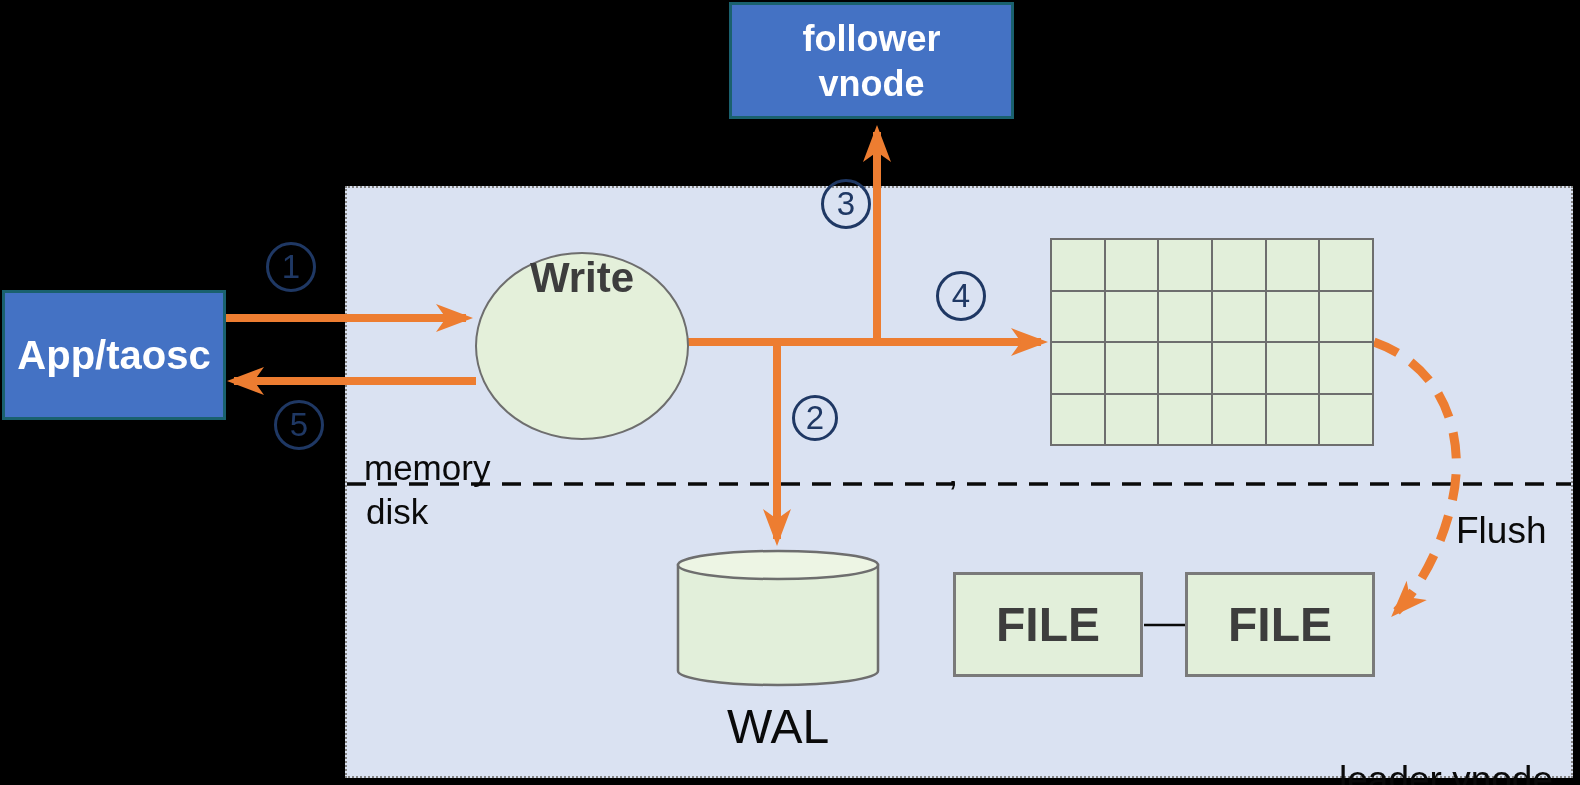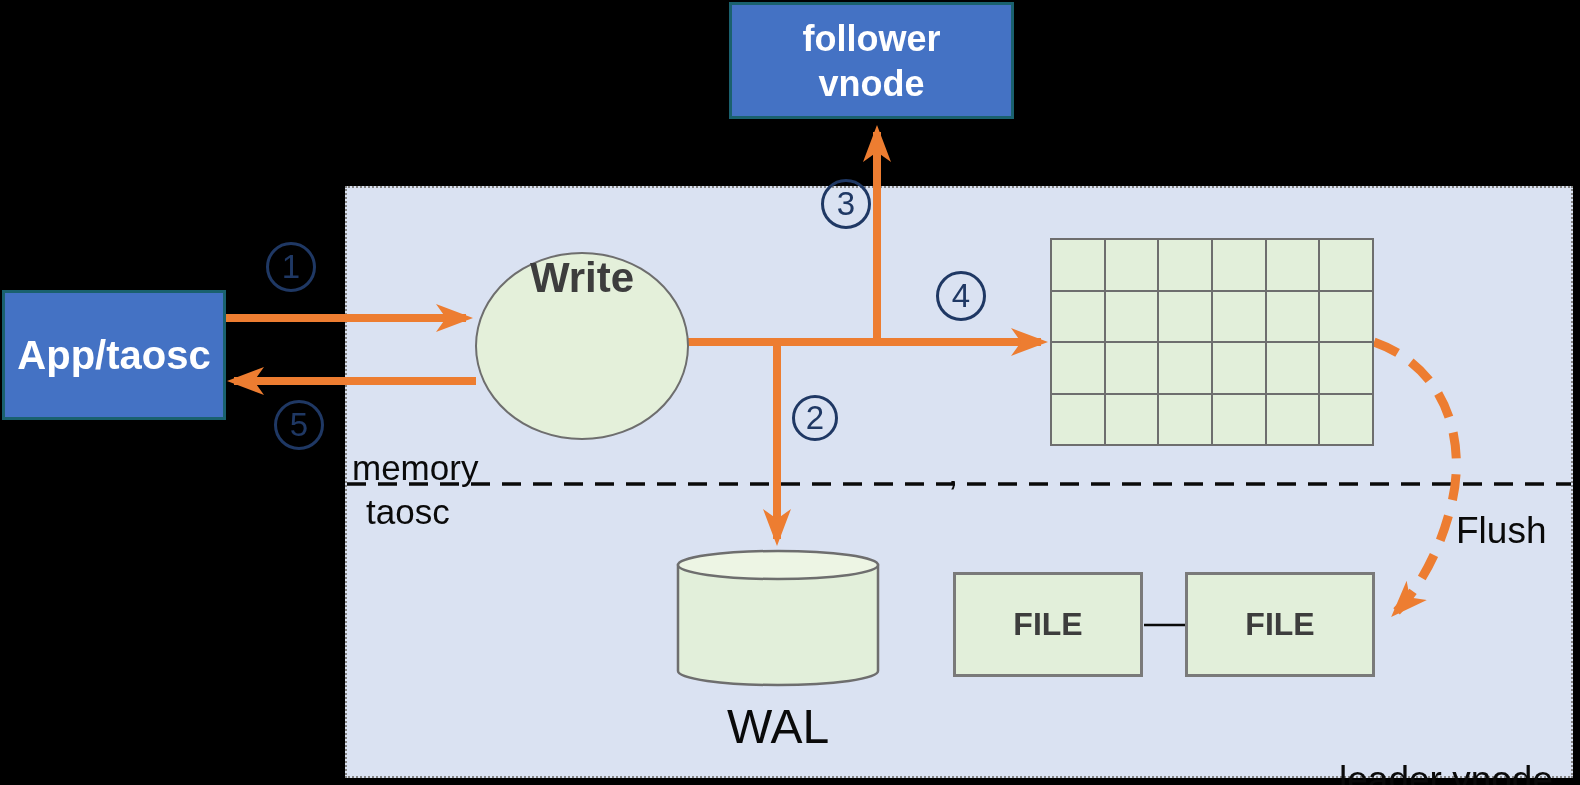--- a/index.html
+++ b/index.html
@@ -47,26 +47,26 @@
   .write-circle{position:absolute;left:475px;top:252px;width:214px;height:188px;border-radius:50%;
     background:#e4f0da;border:2.5px solid var(--node-green-border);display:flex;justify-content:center;
     font-size:42px;font-weight:bold;color:var(--dark-text);}
 
   .memtable{position:absolute;left:1050px;top:238px;width:324px;height:208px;
     display:grid;border:1.5px solid var(--node-green-border);background:var(--node-green-border);}
   .mcell{background:var(--node-green);border:1px solid var(--node-green-border);}
 
   .filebox{position:absolute;top:572px;width:190px;height:105px;background:var(--node-green);
     border:3px solid #7a7a7a;display:flex;align-items:center;justify-content:center;
-    font-size:32px;font-weight:bold;color:var(--dark-text);}
+    font-size:48px;font-weight:bold;color:var(--dark-text);}
   .file-left{left:953px;}
   .file-right{left:1185px;}
 
   .lbl{position:absolute;color:var(--label-black);font-size:35px;line-height:1;white-space:nowrap;}
-  .lbl-memory{left:352px;top:450px;}
+  .lbl-memory{left:364px;top:450px;}
   .lbl-disk{left:366px;top:494px;}
   .lbl-wal{left:678px;top:703px;width:200px;text-align:center;font-size:48px;}
   .lbl-flush{left:1456px;top:512px;font-size:37px;}
   .lbl-leader{right:27px;top:714px;font-size:37px;margin-top:47px;}
   .lbl-comma{left:948px;top:455px;font-size:36px;}
 
   .step{position:absolute;width:50px;height:50px;border:3.5px solid var(--step-navy);border-radius:50%;
     color:var(--step-navy);font-size:33px;display:flex;align-items:center;justify-content:center;
     font-weight:500;background:transparent;}
   .step-1{left:266px;top:242px;}
@@ -154,21 +154,21 @@
       </div>
 
     <div class="filebox file-left">
       <span>FILE</span>
     </div>
     <div class="filebox file-right">
       <span>FILE</span>
     </div>
 
     <div class="lbl lbl-memory">memory</div>
-    <div class="lbl lbl-disk">taosc</div>
+    <div class="lbl lbl-disk">disk</div>
     <div class="lbl lbl-comma">,</div>
     <div class="lbl lbl-wal">WAL</div>
     <div class="lbl lbl-flush">Flush</div>
     <div class="lbl lbl-leader">leader vnode</div>
 
     <div class="step step-1">1</div>
     <div class="step step-2">2</div>
     <div class="step step-3">3</div>
     <div class="step step-4">4</div>
     <div class="step step-5">5</div>

